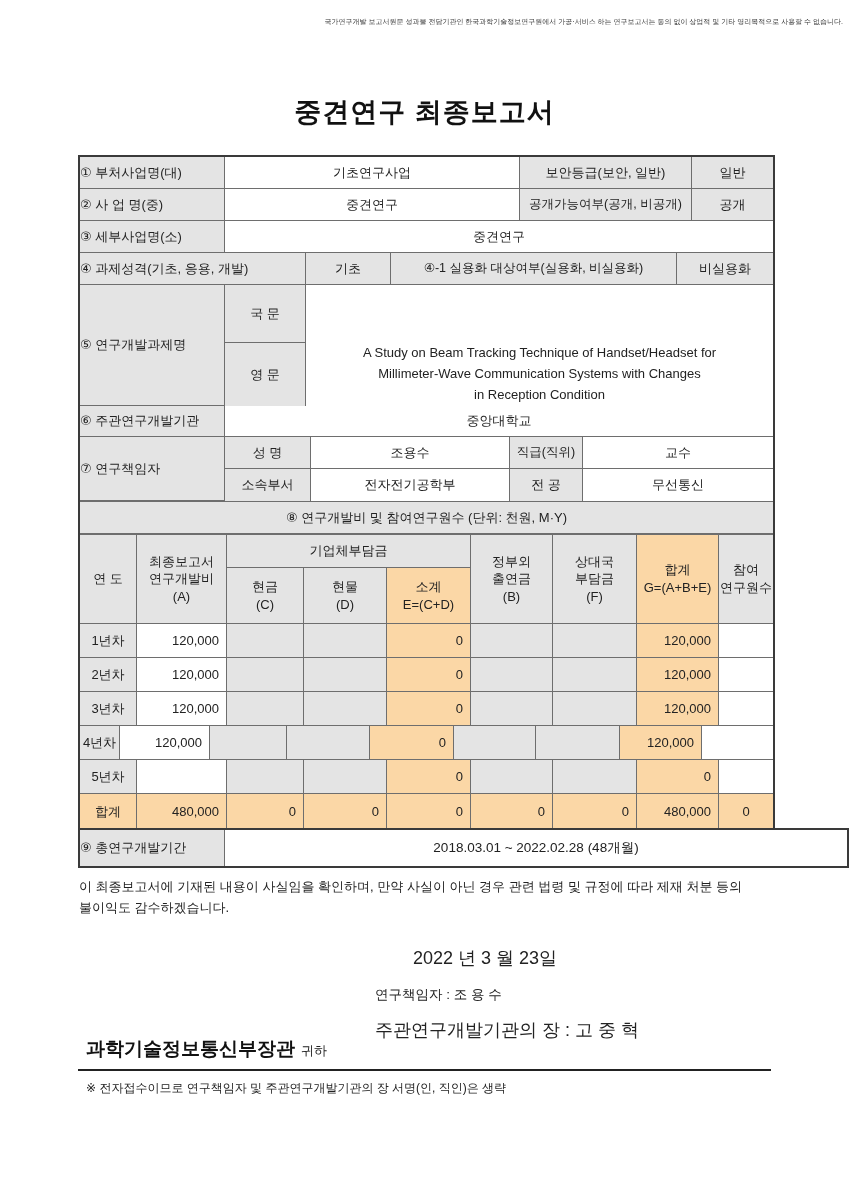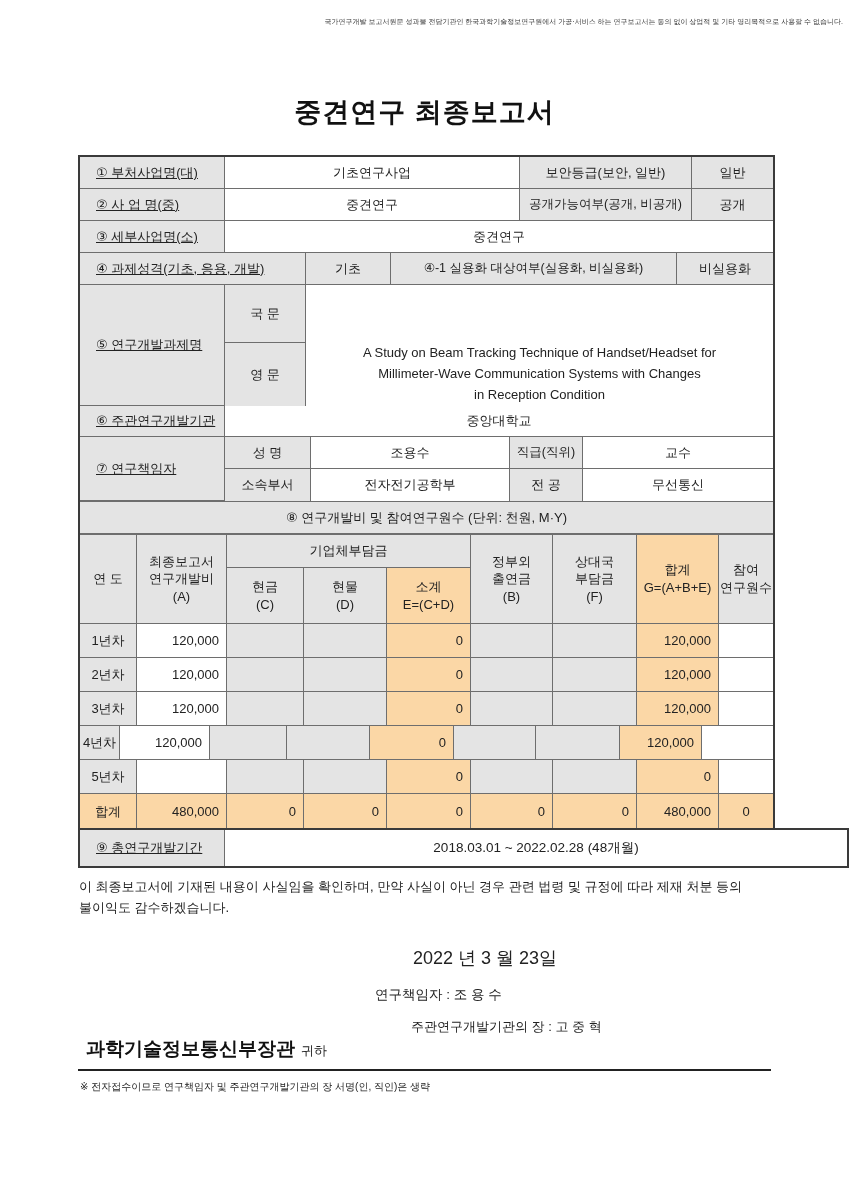--- a/index.html
+++ b/index.html
@@ -13,36 +13,36 @@
   
   .tbl{position:absolute;left:78px;top:155px;width:693px;border:2px solid #3a3a3a;box-sizing:content-box;background:#fff;}
   .row{display:flex;width:100%;}
   .c{display:flex;align-items:center;justify-content:center;box-sizing:border-box;
      border-right:1px solid #6e6e6e;border-bottom:1px solid #6e6e6e;
      font-size:13px;text-align:center;line-height:1.35;overflow:hidden;}
   .nr{border-right:none;}
   .nb{border-bottom:none;}
   .g{background:#e4e4e4;}
   .o{background:#fbd7a6;}
-  .left{justify-content:flex-start;text-align:left;padding-left:16px;text-decoration:underline;}
+  .left{justify-content:flex-start;text-align:left;padding-left:0;}
   .num{justify-content:flex-end;text-align:right;padding-right:7px;}
   .pre{white-space:pre-line;}
   .subcol{display:flex;flex-direction:column;flex:1;}
   .subrow{display:flex;width:100%;}
   
   .period{position:absolute;left:78px;top:828px;width:767px;height:36px;border:2px solid #3a3a3a;display:flex;background:#fff;}
   .declaration{position:absolute;left:79px;top:876px;width:697px;font-size:13px;line-height:1.65;word-break:keep-all;color:#222;}
   .date-line{position:absolute;left:413px;top:946px;font-size:18px;}
   .pi-line{position:absolute;left:375px;top:986px;font-size:13.5px;}
-  .head-line{position:absolute;left:375px;top:1018px;font-size:13px;margin-left:36px;}
+  .head-line{position:absolute;left:375px;top:1018px;font-size:18px;}
   .minister{position:absolute;left:78px;top:1032px;width:693px;border-bottom:2px solid #222;
     padding:4px 0 7px 8px;box-sizing:border-box;}
   .minister .big{font-size:19px;font-weight:bold;color:#111;}
   .minister .small{font-size:13px;margin-left:6px;text-align:center;}
-  .note{position:absolute;left:80px;top:1080px;font-size:10px;}
+  .note{position:absolute;left:86px;top:1080px;font-size:12px;}
 </style>
 </head>
 <body>
 
 <div class="disclaimer">국가연구개발 보고서원문 성과물 전담기관인 한국과학기술정보연구원에서 가공·서비스 하는 연구보고서는 동의 없이 상업적 및 기타 영리목적으로 사용할 수 없습니다.</div>
 <div class="doc-title">중견연구  최종보고서</div>
 
 <div class="tbl">
 
   <div class="row" style="height:32px">

